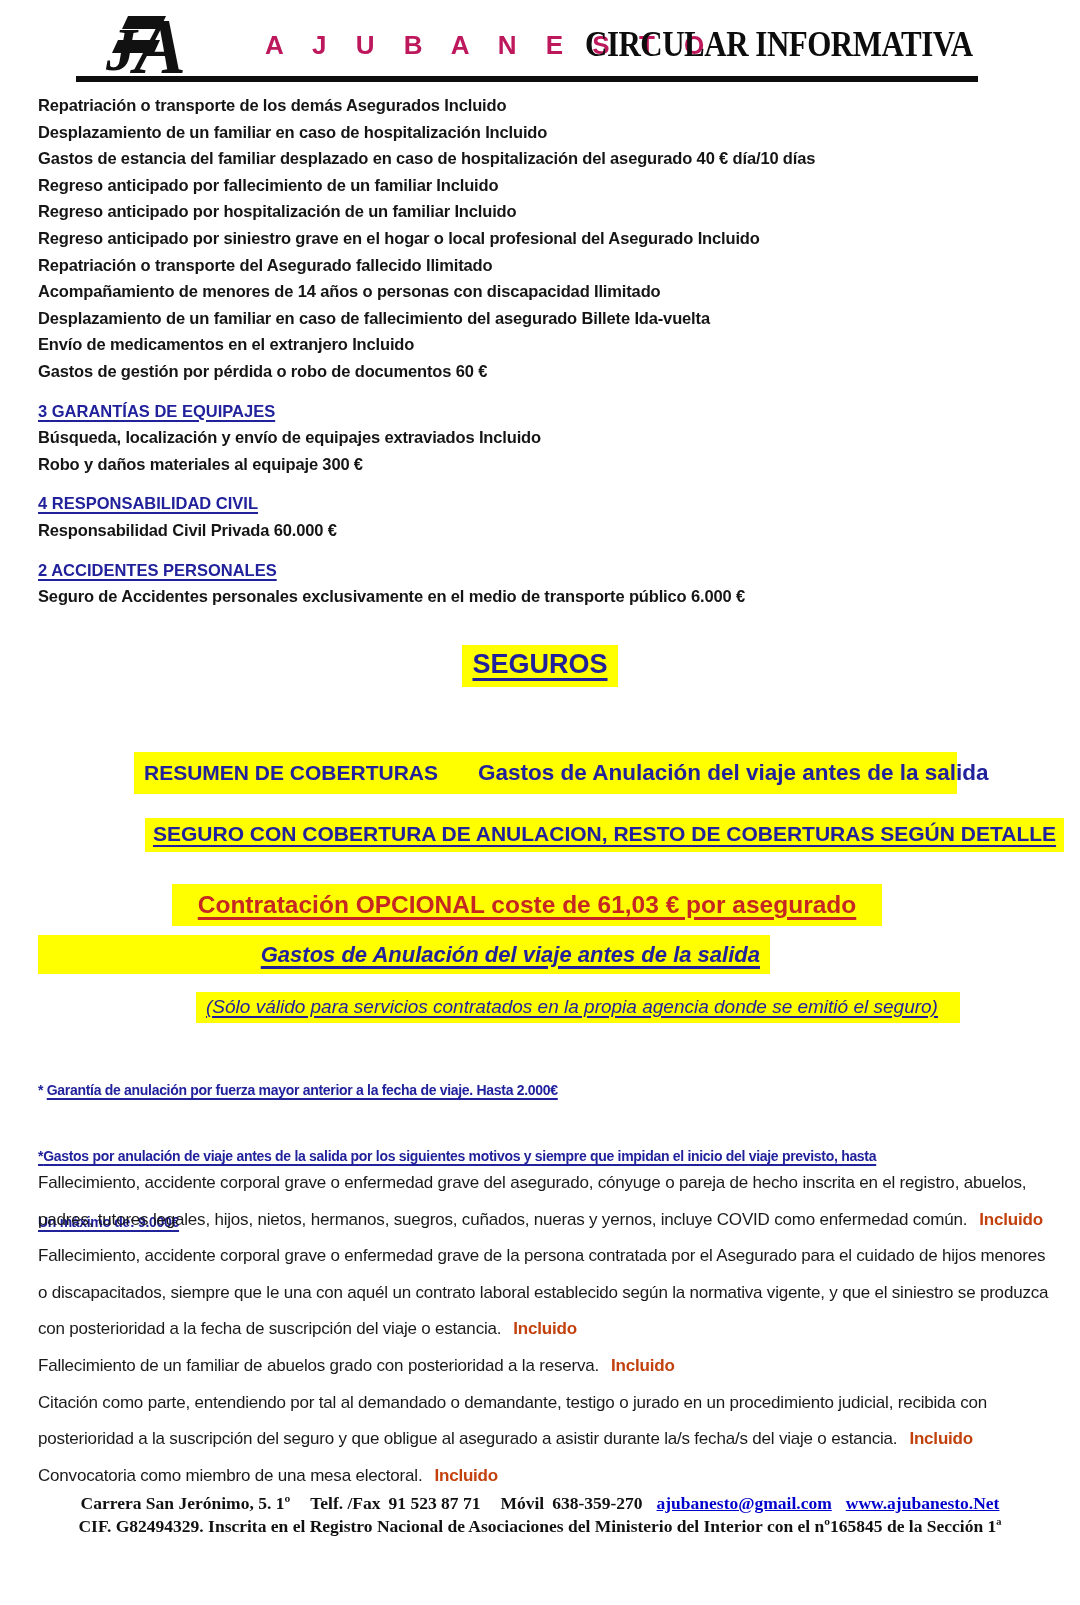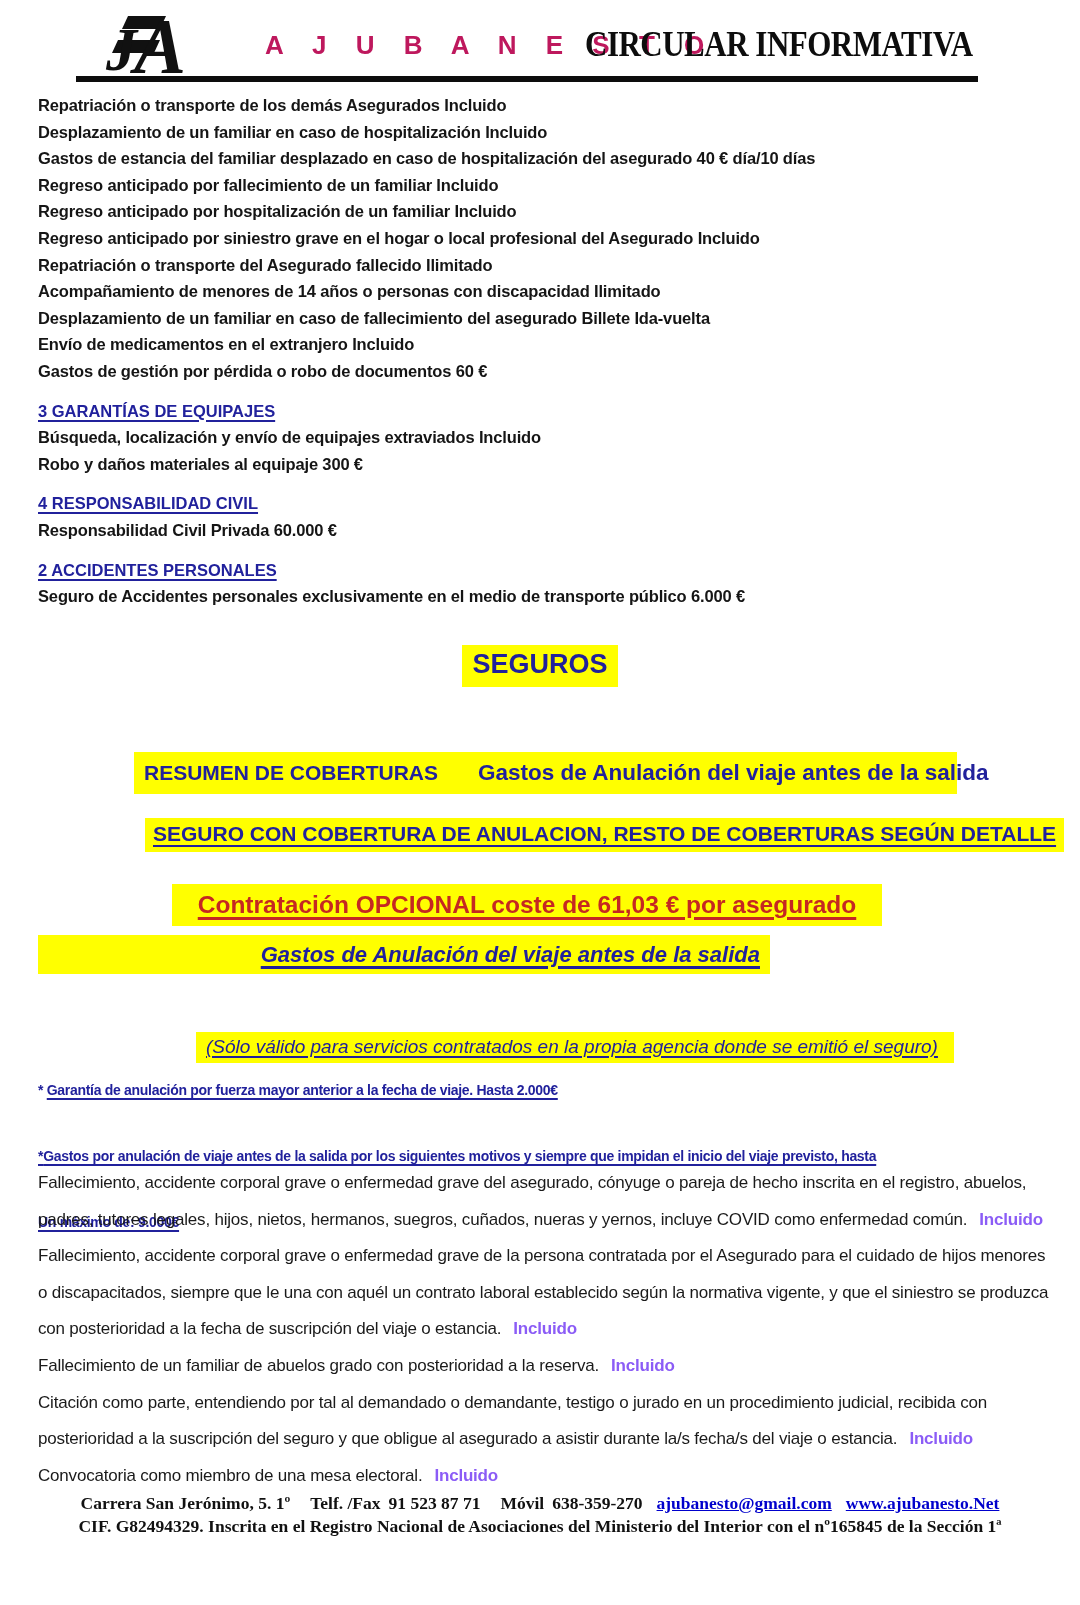--- a/index.html
+++ b/index.html
@@ -21,21 +21,21 @@
   .list-line{font-size:16.5px;font-weight:bold;line-height:26.6px;letter-spacing:-0.15px;
              white-space:nowrap;color:#151515;}
   .section-title{font-size:16.5px;font-weight:bold;line-height:26.6px;color:#21219c;
                  text-decoration:underline;text-decoration-thickness:2px;text-underline-offset:3px;
                  margin-top:13px;white-space:nowrap;}
   .yellow{background:#ffff00;}
   .u{text-decoration:underline;text-decoration-thickness:2px;text-underline-offset:4px;}
 
   #seguros-wrap{position:absolute;top:645px;left:0;width:1080px;text-align:center;}
   #seguros{display:inline-block;background:#ffff00;color:#21219c;font-weight:bold;font-size:27px;
-           padding:4px 10px 7px 10px;text-decoration-thickness:3px;
+           padding:4px 10px 7px 10px;text-decoration:underline;text-decoration-thickness:3px;
            text-underline-offset:5px;}
 
   #resumen-bar{position:absolute;top:752px;left:134px;width:823px;height:42px;background:#ffff00;
                display:flex;align-items:center;padding:0 10px;box-sizing:border-box;gap:40px;}
   #resumen-label{color:#21219c;font-weight:bold;font-size:21px;white-space:nowrap;}
   #resumen-value{color:#21219c;font-weight:bold;font-size:22.5px;white-space:nowrap;}
 
   #cobertura-bar{position:absolute;top:818px;left:145px;}
   #cobertura-text{display:inline-block;background:#ffff00;color:#21219c;font-weight:bold;
                   font-size:21px;padding:4px 8px 6px 8px;white-space:nowrap;}
@@ -46,33 +46,33 @@
                      text-decoration:underline;text-decoration-thickness:2.5px;text-underline-offset:4px;}
 
   #gastos2-bar{position:absolute;top:935px;left:38px;width:732px;height:39px;background:#ffff00;
                display:flex;align-items:center;justify-content:flex-end;padding-right:10px;
                box-sizing:border-box;}
   #gastos2-text{color:#21219c;font-weight:bold;font-style:italic;font-size:22px;white-space:nowrap;
                 text-decoration:underline;text-decoration-thickness:2.5px;text-underline-offset:4px;}
 
   #solo-wrap{position:absolute;top:992px;left:196px;}
   #solo-text{display:inline-block;background:#ffff00;color:#21219c;font-style:italic;font-size:19px;
-             padding:4px 16px 5px 10px;white-space:nowrap;text-decoration:underline;
-             text-decoration-thickness:1.5px;text-underline-offset:3px;margin-top:40px;}
+             padding:4px 22px 5px 10px;white-space:nowrap;text-decoration:underline;
+             text-decoration-thickness:1.5px;text-underline-offset:3px;}
 
   
   #notes{position:absolute;top:1038px;left:38px;width:1012px;}
   .note{font-size:14px;font-weight:bold;color:#21219c;line-height:27px;margin-bottom:21px;
         letter-spacing:-0.3px;white-space:nowrap;margin-top:39px;}
   .note .u{text-decoration-thickness:1.5px;text-underline-offset:3px;}
 
   
   #paragraphs{position:absolute;top:1165px;left:38px;width:1012px;}
   .para{font-size:17px;color:#1a1a1a;line-height:36.6px;letter-spacing:-0.2px;}
-  .para .status{font-weight:bold;margin-left:12px;color:#8b5cf6;}
+  .para .status{font-weight:bold;margin-left:12px;color:#c2410c;}
 
   
   #footer{position:absolute;top:1492px;left:0;width:1080px;text-align:center;
           font-family:"Liberation Serif",serif;font-weight:bold;font-size:17.5px;color:#111;
           line-height:23px;}
   #footer a{color:#0000cc;text-decoration:underline;font-weight:bold;text-align:center;}
   .fgap-s{margin-left:14px;} .fgap-m{margin-left:20px;} .fgap-i{margin-left:8px;}
 </style>
 </head>
 <body>

